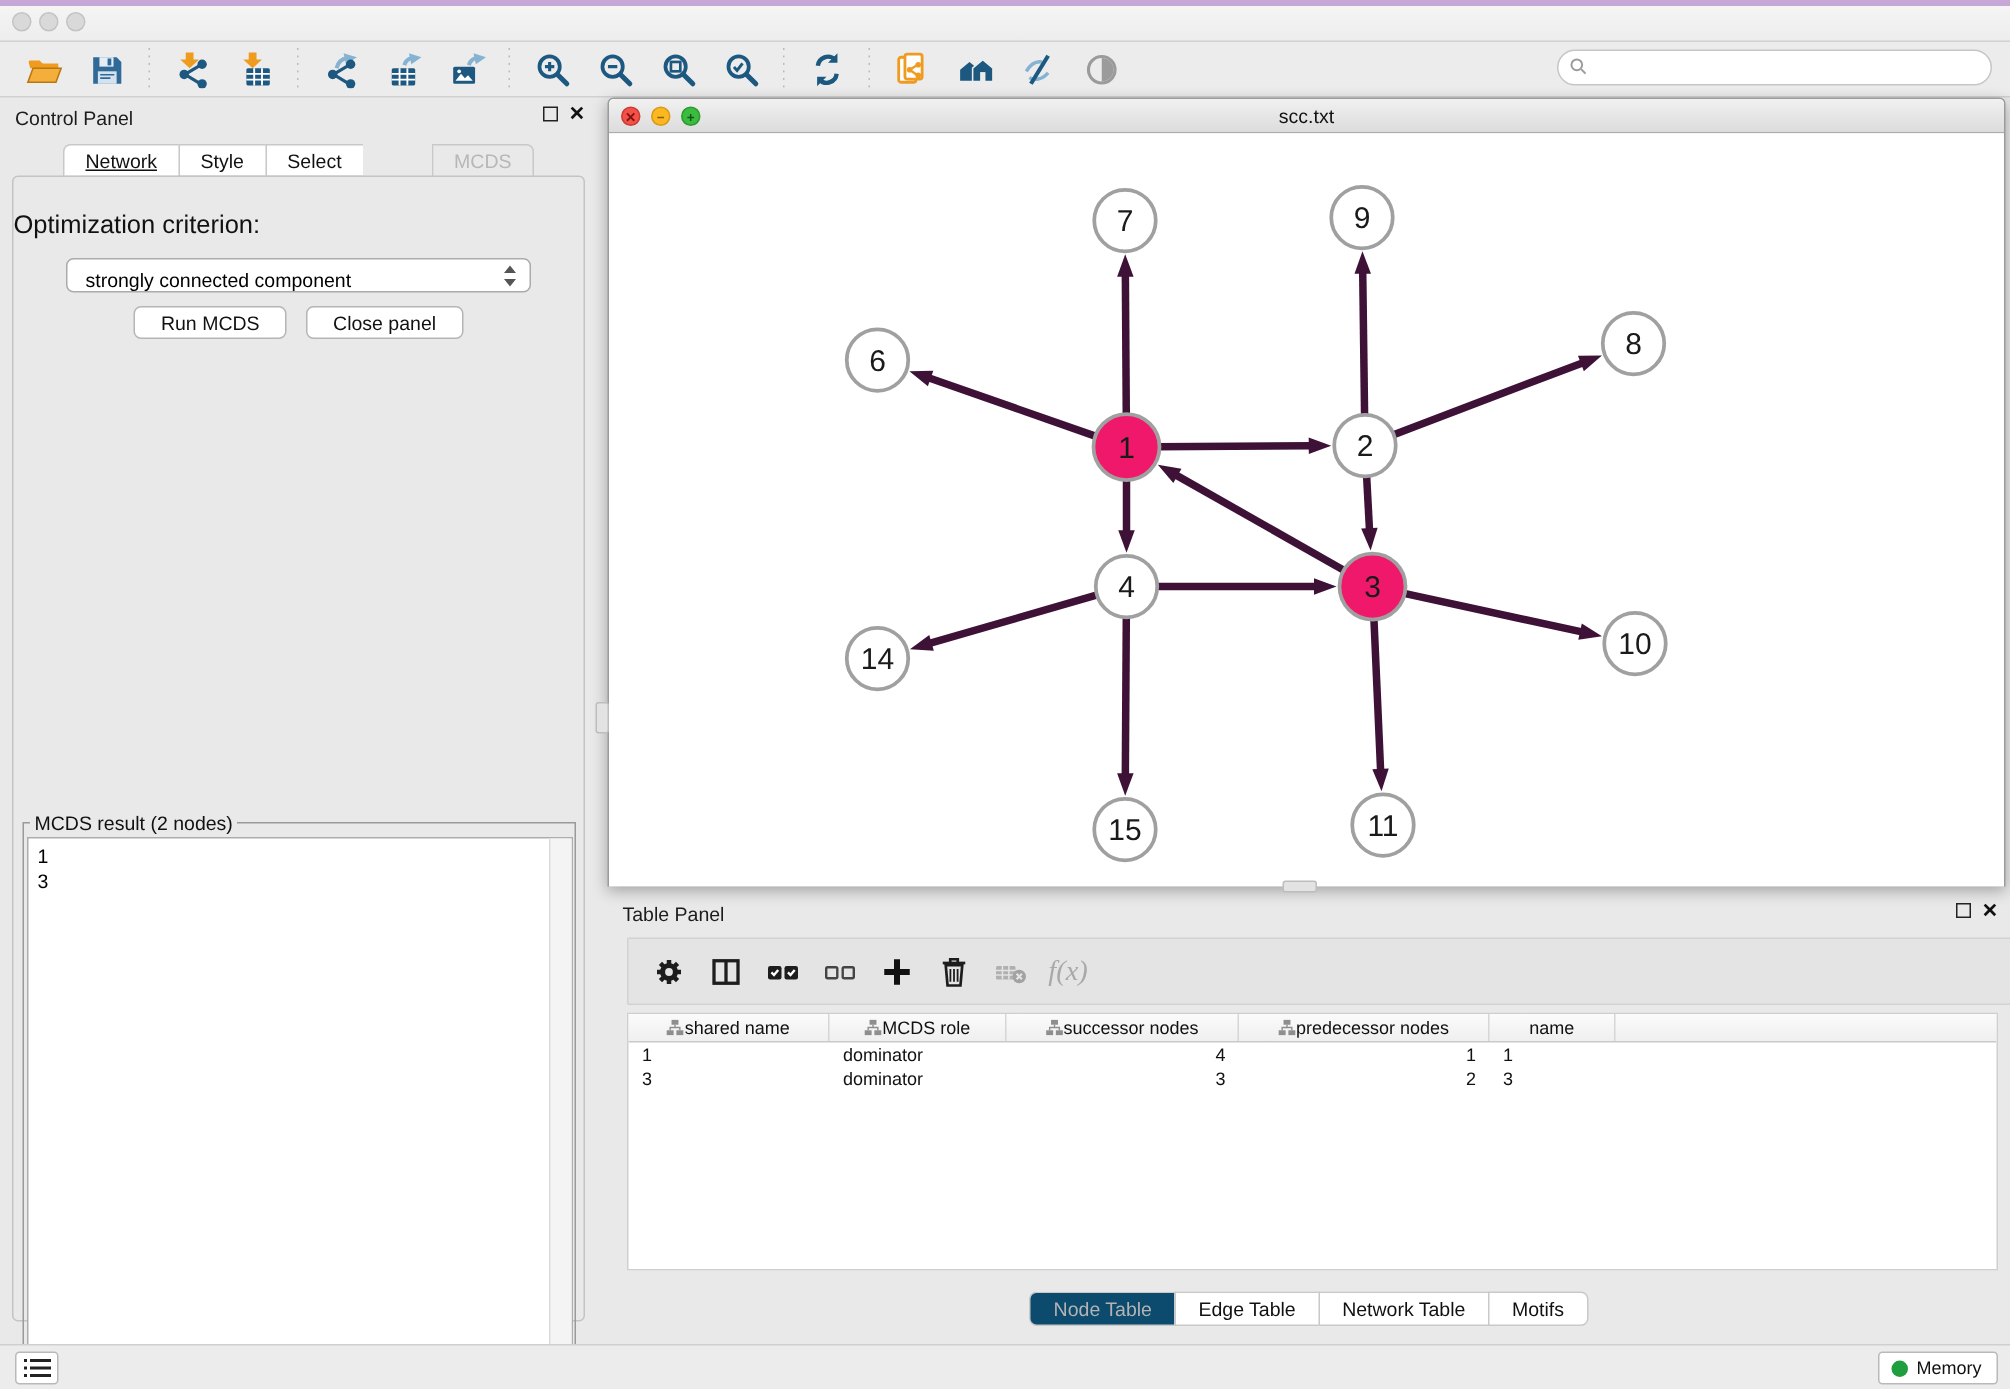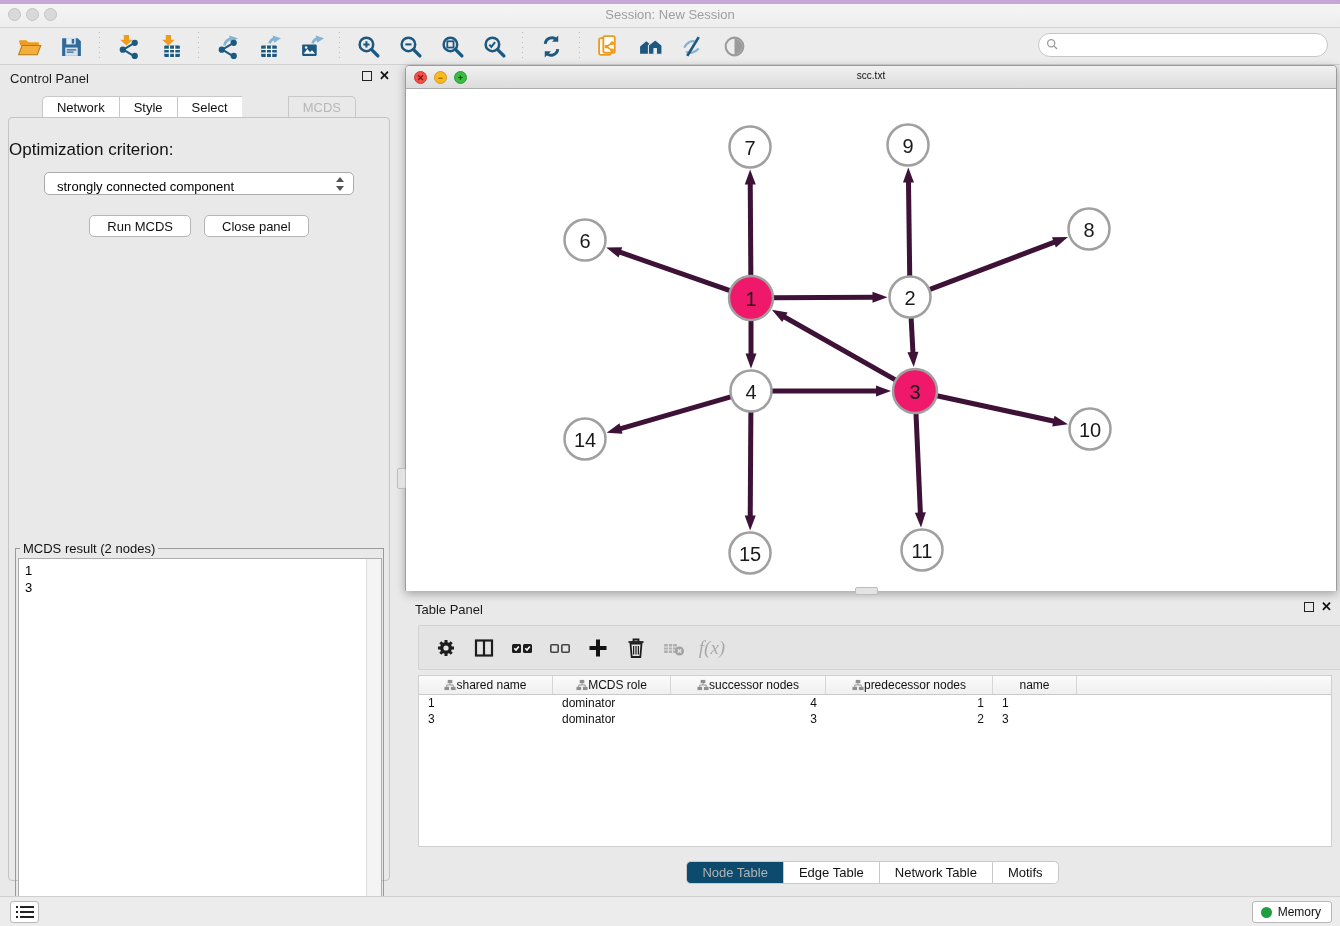--- a/index.html
+++ b/index.html
@@ -29,56 +29,56 @@
   .cpanel { position:absolute; left:0; top:64px; width:398px; height:827px; }
   .panel-head { height:28px; position:relative; }
   .panel-title { position:absolute; left:10px; top:7px; font-size:13px; color:#1c1c1c; }
   .panel-btns { position:absolute; right:8px; top:7px; display:flex; gap:7px; align-items:center; }
   .float-btn { width:10px; height:10px; border:1.6px solid #222; }
   .close-btn { font-size:13px; font-weight:bold; color:#111; line-height:10px; }
 
   .cp-tabs { position:absolute; left:0; top:32px; width:100%; display:flex; justify-content:center; }
   .tab { height:22px; padding:0 14px; font-size:13px; background:#fff; border:1px solid #C8C8C8;
     border-right:none; display:flex; align-items:center; color:#111; }
-  .tab:first-child { border-radius:5px 0 0 0; }
+  .tab:first-child { border-radius:5px 0 0 0;text-decoration:underline; }
   .tab:last-child { border-right:1px solid #C8C8C8; border-radius:0 5px 0 0; }
   .tab.selected { background:#E9E9E9; color:#B7B7B7; border-bottom-color:#E9E9E9;margin-left:46px; }
 
   .cp-body { position:absolute; left:8px; top:53px; width:382px; height:764px;
     border:1px solid #C4C4C4; border-radius:4px; background:#E9E9E9; }
   .opt-label { margin-top:22px; text-align:left; font-size:17px; color:#111; }
   .dropdown { position:relative; margin:12px auto 0; width:310px; height:23px; background:#fff;
     border:1px solid #ABABAB; border-radius:5px; font-size:13px; display:flex; align-items:flex-end; padding-left:12px; }
   .dd-arrows { position:absolute; right:8px; top:3px; width:10px; height:16px; }
   .dd-arrows .up, .dd-arrows .dn { position:absolute; left:1px; width:0; height:0;
     border-left:4px solid transparent; border-right:4px solid transparent; }
   .dd-arrows .up { top:1px; border-bottom:5px solid #555; }
   .dd-arrows .dn { bottom:1px; border-top:5px solid #555; }
-  .btn-row { margin-top:20px; display:flex; justify-content:center; gap:13px; }
+  .btn-row { margin-top:9px; display:flex; justify-content:center; gap:13px; }
   .push-btn { height:22px; padding:0 17px; background:#fff; border:1px solid #B5B5B5; border-radius:5px;
     font-size:13px; color:#111; display:flex; align-items:center; }
 
   .result-box { position:absolute; left:6px; top:430px; width:369px; height:377px;
     border:1px solid #9A9A9A;padding-left:40px; }
   .result-legend { position:absolute; left:4px; top:-8px; background:#E9E9E9; padding:0 3px; font-size:13px; color:#111; }
   .result-inner { position:absolute; left:2px; top:9px; width:364px; height:364px; background:#fff;
     border:1px solid #ADADAD; font-size:13px; line-height:17px; padding:3px 0 0 6px; white-space:pre-line; }
   .result-scroll { position:absolute; right:0; top:0; width:15px; height:100%; background:#F4F4F4; border-left:1px solid #DCDCDC; }
 
   
   .netwin { position:absolute; left:405px; top:65px; width:932px; height:526px;
     border:1px solid #9B9B9B; border-radius:4px 4px 0 0; box-shadow:0 3px 10px rgba(0,0,0,0.30); background:#fff; }
   .net-titlebar { height:23px; background:linear-gradient(#F1F1F1,#DCDCDC); border-bottom:1px solid #ACACAC;
     border-radius:4px 4px 0 0; position:relative; }
   .mac-dot { position:absolute; top:4.5px; width:13px; height:13px; border-radius:50%; font-size:9px;
     font-weight:bold; text-align:center; line-height:13px; }
   .mac-close { left:8px;  background:#F25149; border:1px solid #CE3A34; color:#7E120E; }
   .mac-min   { left:28px; background:#FBB821; border:1px solid #D99A15; color:#8A5D05; }
   .mac-max   { left:48px; background:#3BBB3F; border:1px solid #2D9A31; color:#0D5A10; }
-  .net-title { position:absolute; width:100%; top:4px; text-align:center; font-size:10px; color:#111; }
+  .net-title { position:absolute; width:100%; top:4px; text-align:center; font-size:13px; color:#111; }
   .net-canvas { position:absolute; left:0; top:23px; width:930px; height:502px; background:#fff; }
 
   .splitter-v { position:absolute; left:397px; top:468px; width:9px; height:21px; background:#E3E3E3;
     border:1px solid #BDBDBD; border-radius:2px; }
   .splitter-h { position:absolute; left:855px; top:587px; width:23px; height:8px; background:#E3E3E3;
     border:1px solid #BDBDBD; border-radius:2px; }
 
   
   .tpanel { position:absolute; left:405px; top:595px; width:935px; height:296px; }
   .tp-toolbar { position:absolute; left:13px; top:30px; width:942px; height:45px; background:#E4E4E4;
@@ -111,21 +111,20 @@
   .mem-dot { width:11px; height:11px; border-radius:50%; }
 </style>
 </head>
 <body>
 
 <div class="titlebar">
   <div class="top-strip"></div>
   <div class="tl-dot" style="left:8px"></div>
   <div class="tl-dot" style="left:26px"></div>
   <div class="tl-dot" style="left:44px"></div>
-  <div class="win-title">Session: New Session</div>
 </div>
 
 <div class="toolbar">
   <div id="tb-icons" style="display:flex;align-items:center;">
       <div class="tb-btn">
         <svg viewBox="0 0 24 24">
           <path d="M2 7c0-.6.4-1 1-1h6l2 2h10v3H3z" fill="#EE9B1F"></path>
           <path d="M1.5 20 4.8 11h18l-3.3 9z" fill="#F3AE3C" stroke="#B9770F" stroke-width="1"></path>
         </svg>
       </div>

